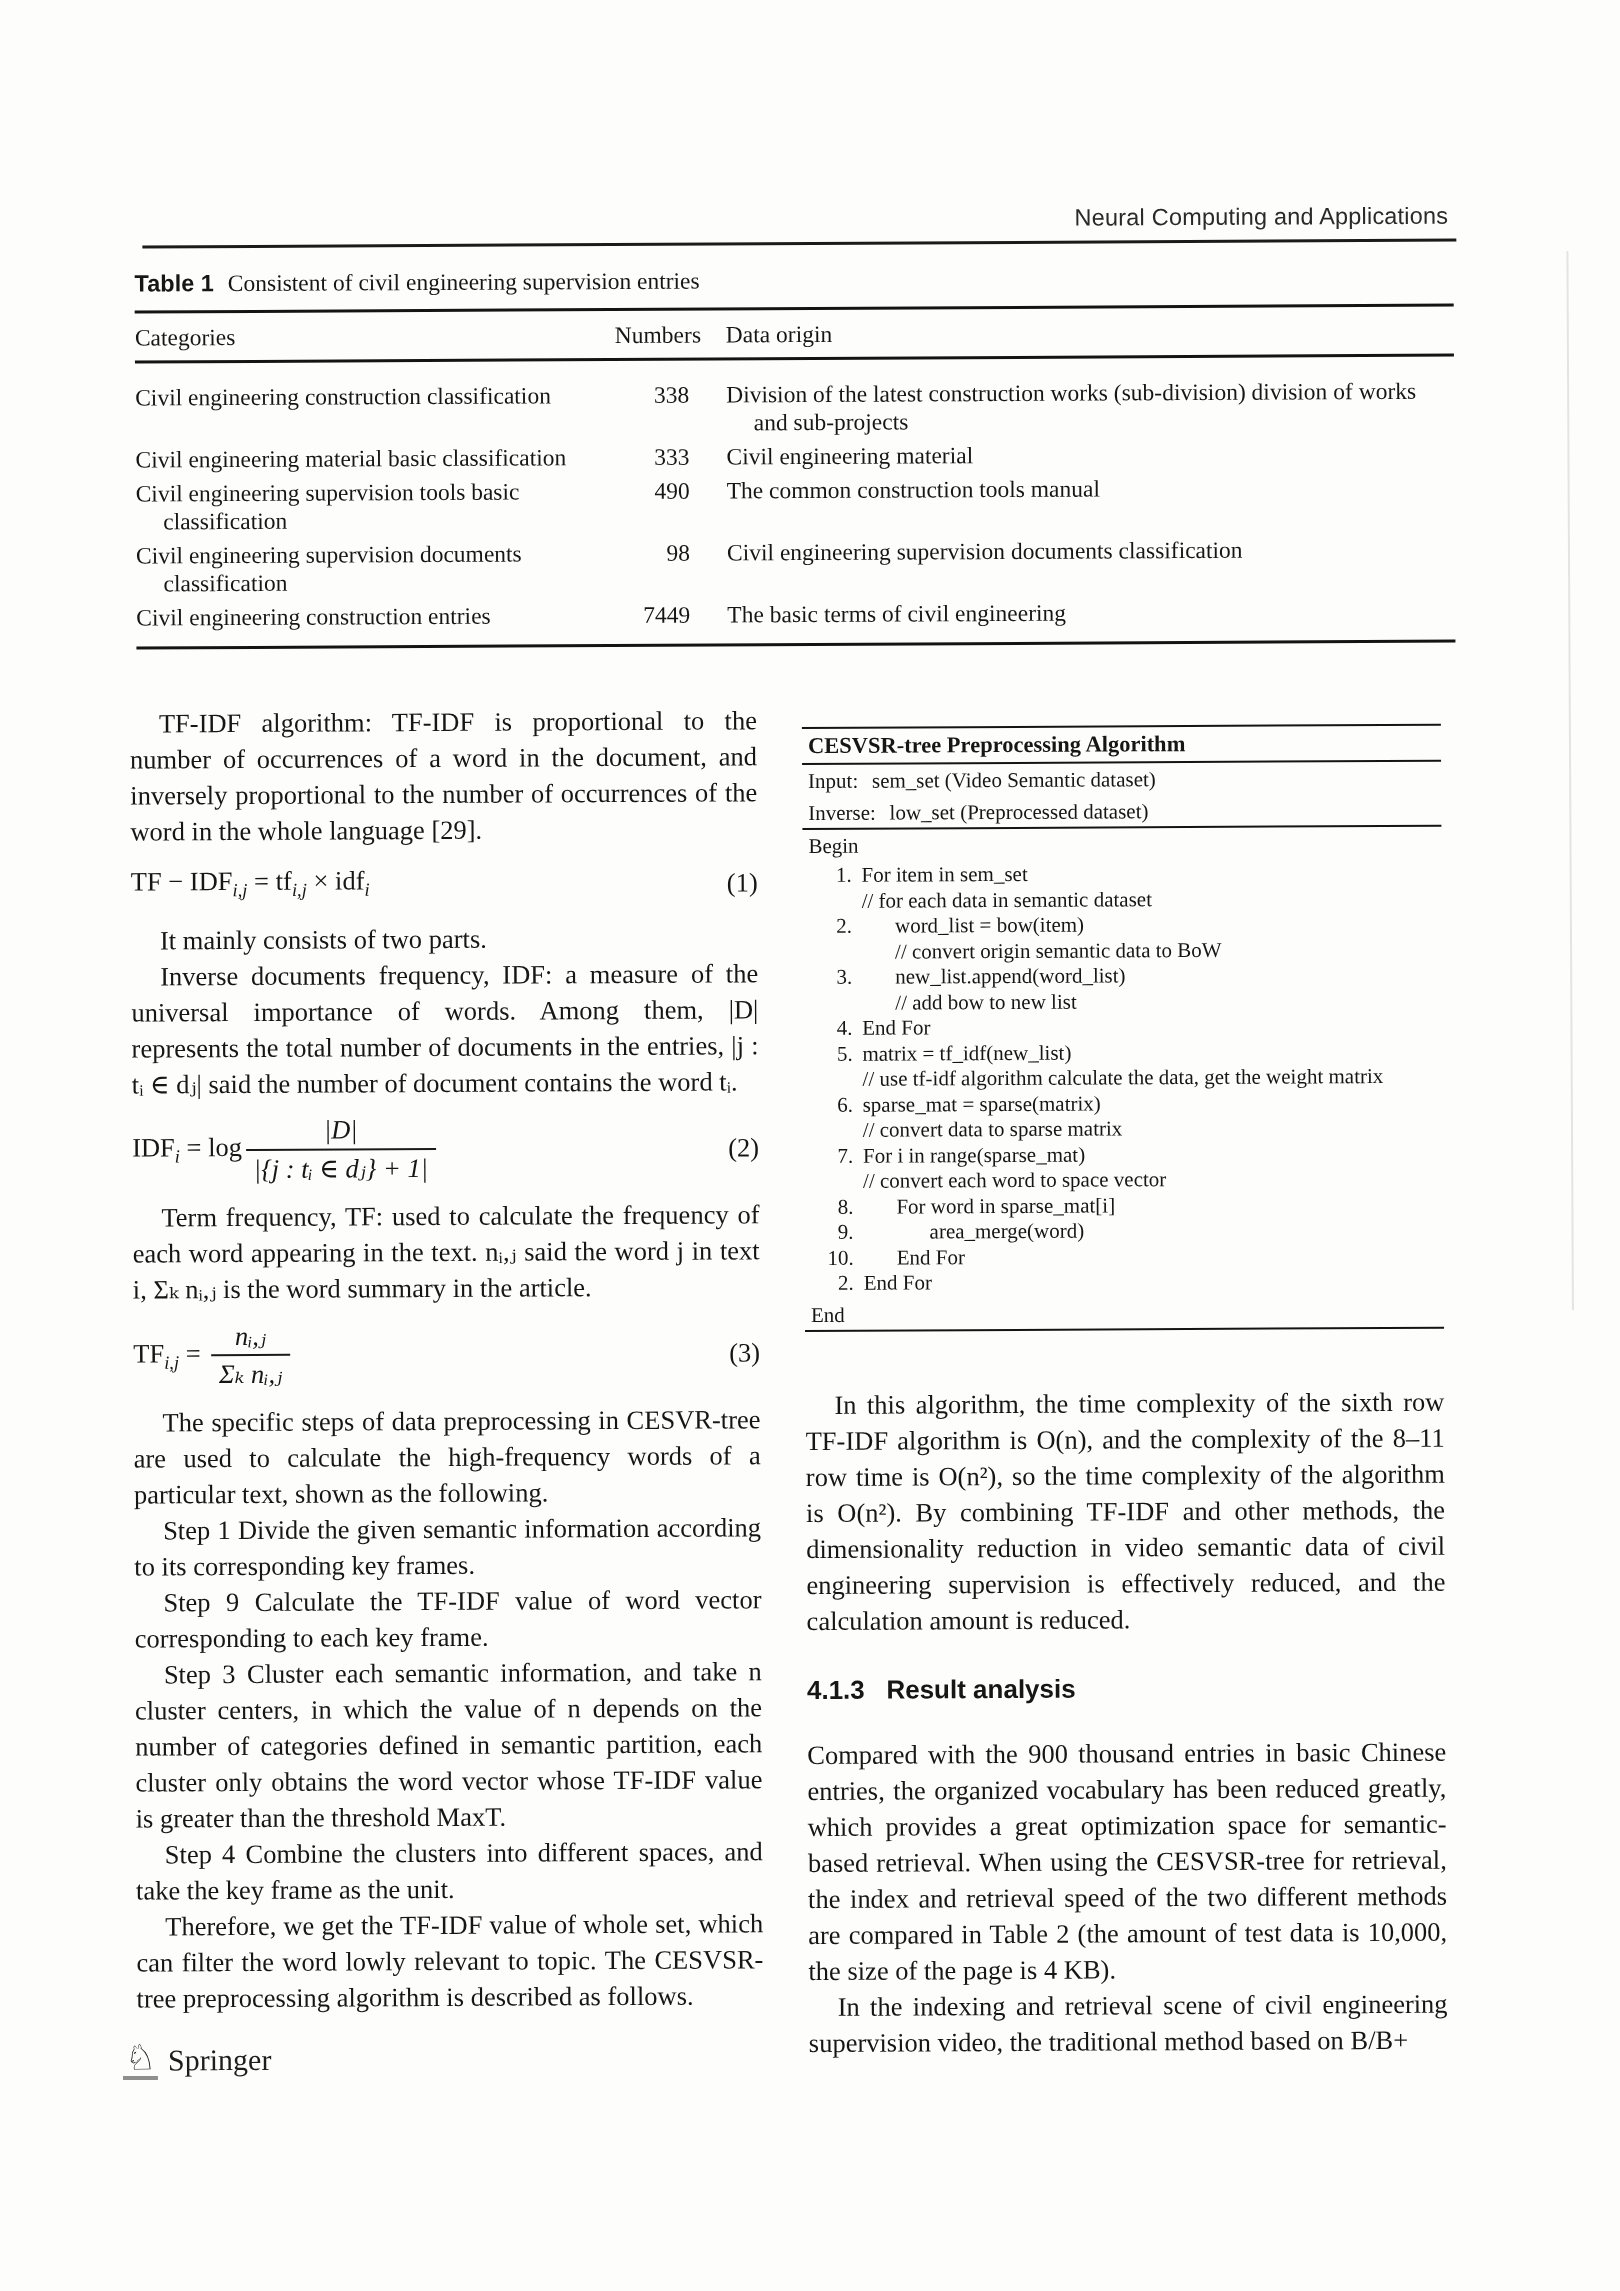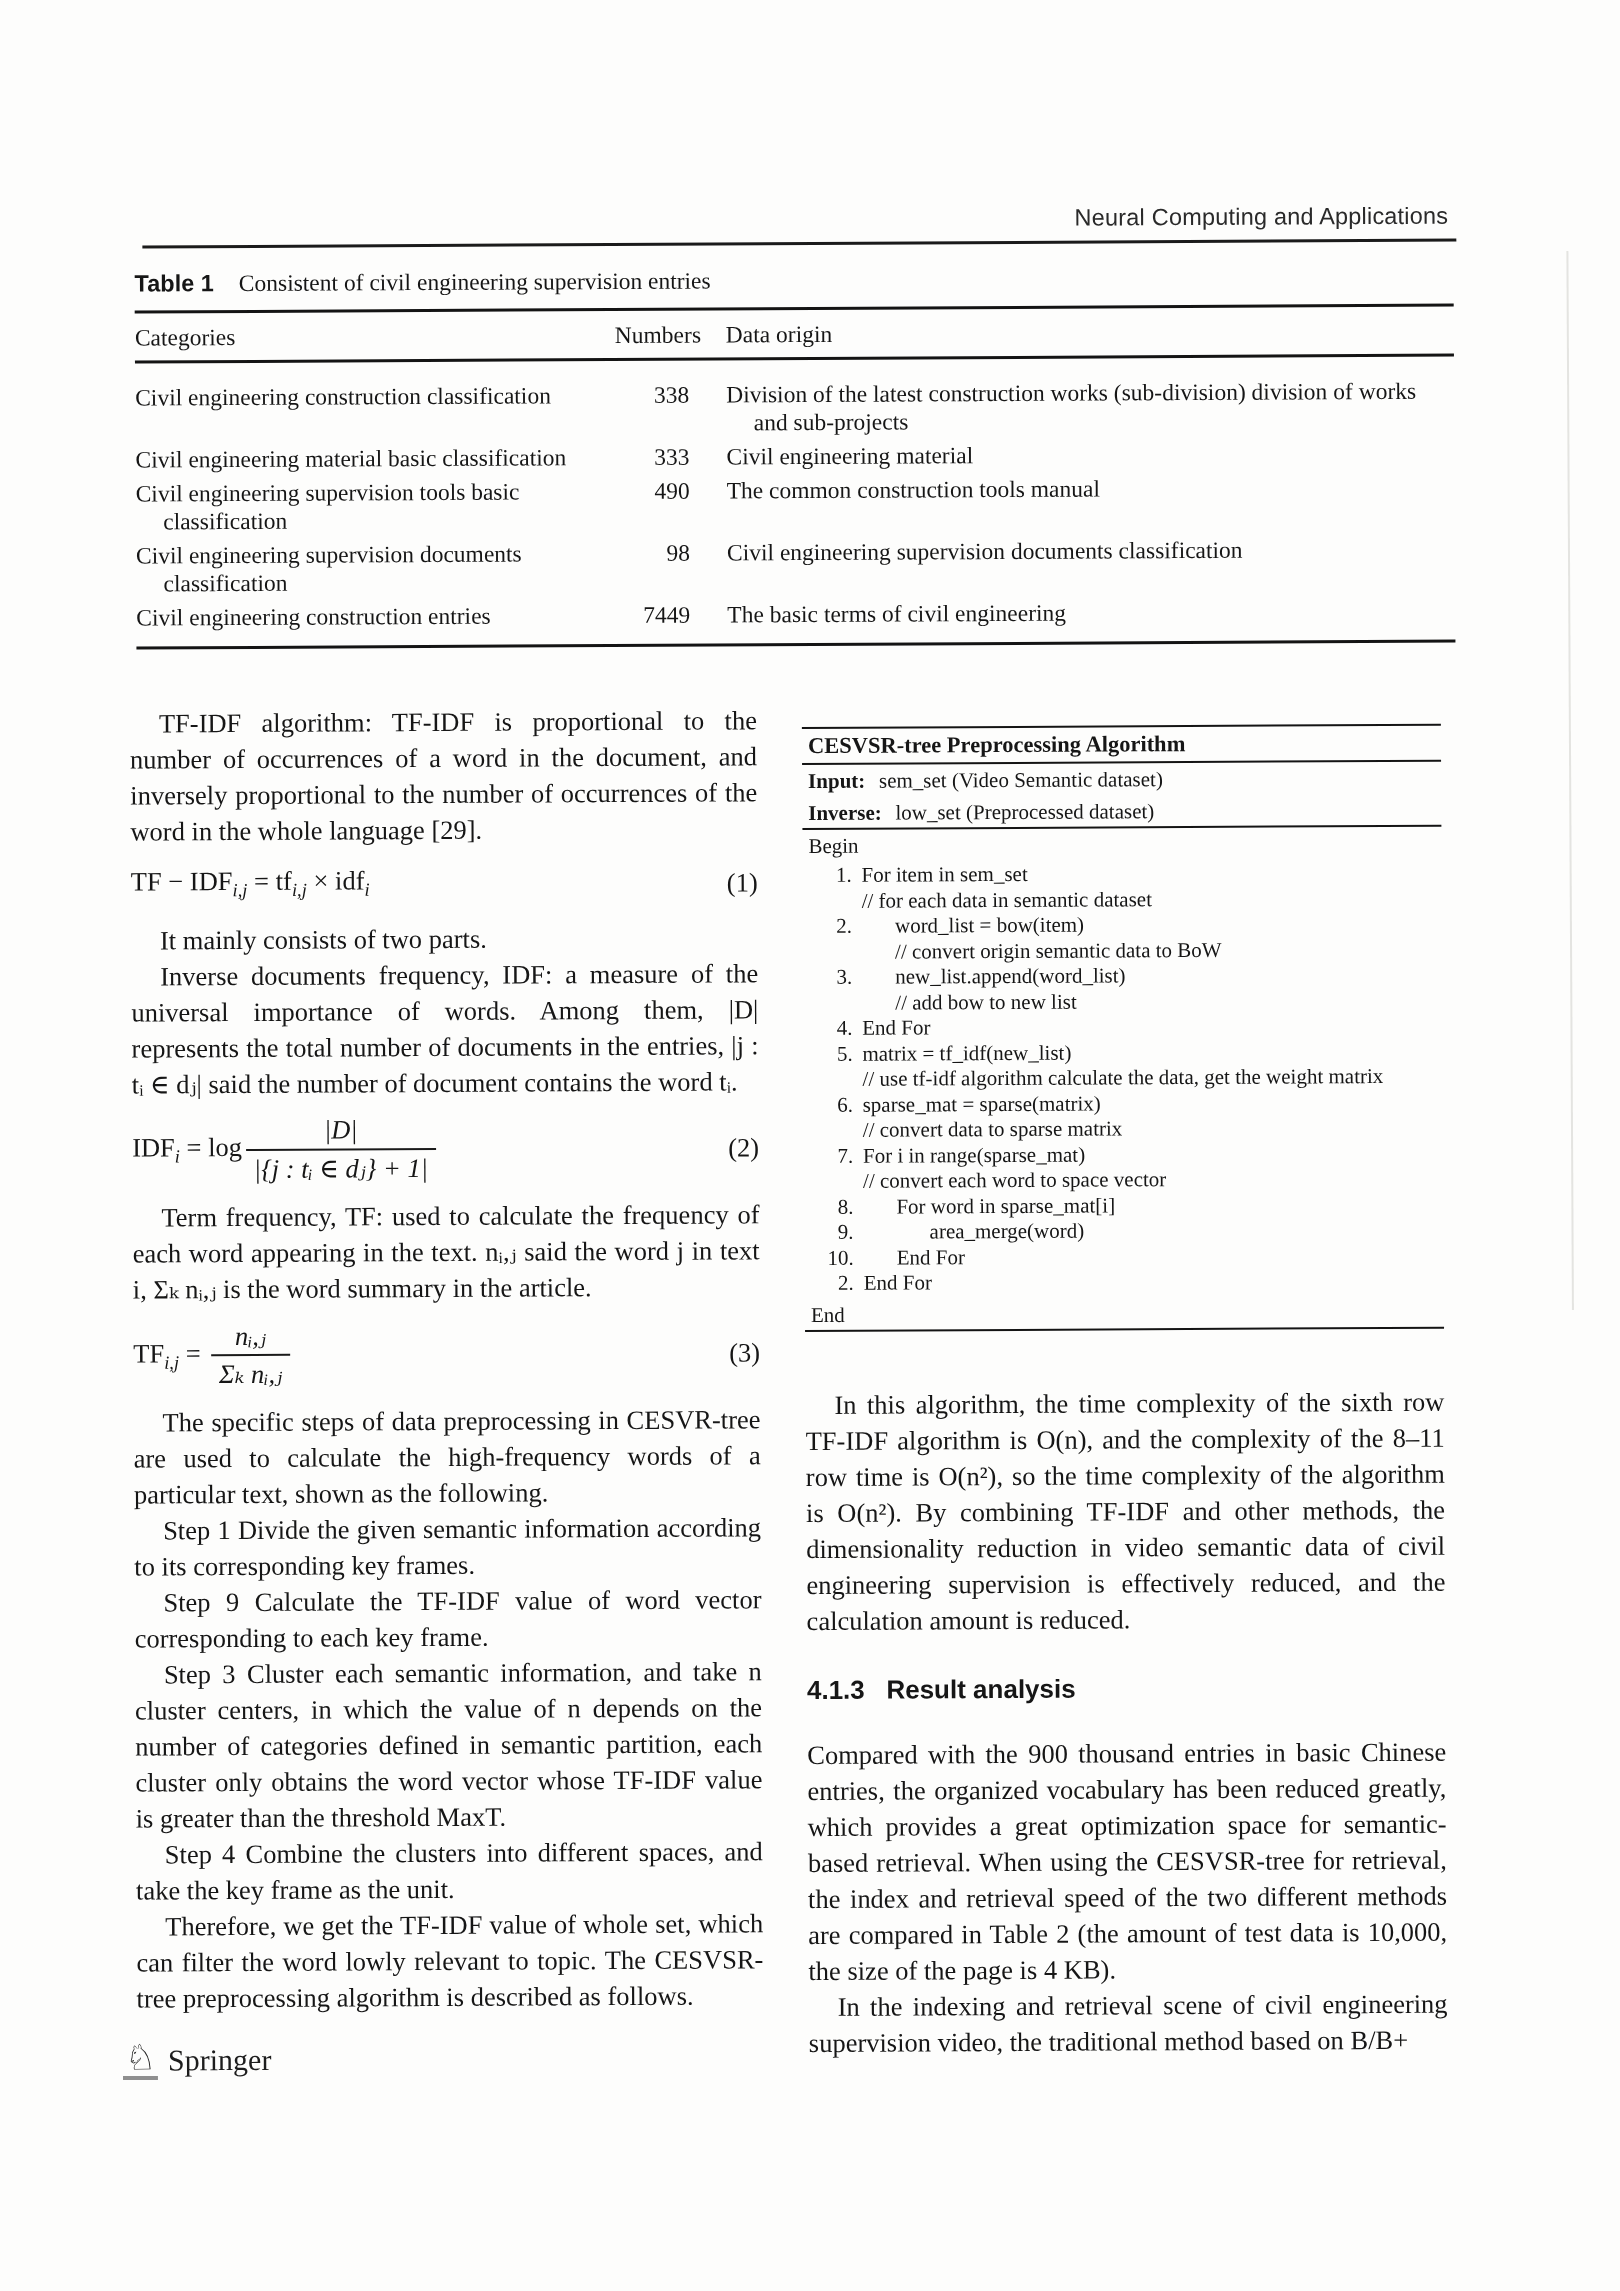--- a/index.html
+++ b/index.html
@@ -17,21 +17,21 @@
   .journal-name{
     position:absolute;top:206px;right:169px;
     font-family:"Liberation Sans","DejaVu Sans",sans-serif;
     font-size:23.5px;color:#2a2a2a;letter-spacing:0.2px;
   }
   .header-rule{position:absolute;left:145px;right:161px;top:242px;height:2.9px;background:#1b1b1b;}
 
   
   .table-block{position:absolute;left:137px;top:267px;width:1319px;font-size:23.5px;line-height:27.4px;}
   .tcaption{margin-bottom:12.7px;font-size:23.5px;}
-  .tcaption .tlabel{font-family:"Liberation Sans","DejaVu Sans",sans-serif;font-weight:bold;margin-right:25px;}
+  .tcaption .tlabel{font-family:"Liberation Sans","DejaVu Sans",sans-serif;font-weight:bold;margin-right:14px;}
   .rule{height:2.9px;background:#141414;}
   .rule.thin{height:2px;}
   .trow{display:grid;grid-template-columns:480px 74px auto;align-items:start;}
   .thead-row{padding:10.8px 0 8.8px 0;}
   .cell-num{text-align:right;}
   .cell-origin{padding-left:37px;}
   .hang{padding-left:27.4px;text-indent:-27.4px;}
   .tbody{padding-top:21.6px;padding-bottom:7.8px;}
   .tbody .trow{margin-bottom:6.9px;}
 
@@ -50,21 +50,21 @@
   .equation sub{font-style:italic;font-size:70%;}
   .frac{display:inline-block;text-align:center;vertical-align:middle;margin:0 3.9px;}
   .frac .num{display:block;border-bottom:2px solid #1a1a1a;padding:0 7.8px 2.9px 7.8px;line-height:31px;}
   .frac .den{display:block;padding:2.9px 7.8px 0 7.8px;line-height:31px;}
   .mathit{font-style:italic;}
 
   
   .algo{font-size:21px;line-height:25.5px;text-align:left;}
   .algo-title{font-weight:bold;font-size:22.5px;padding:3.9px 0 4.9px 5.9px;}
   .algo-io{padding:3.9px 0 2px 5.9px;}
-  .algo-io .io-label{margin-right:13.7px;font-weight:bold;}
+  .algo-io .io-label{margin-right:13.7px;}
   .algo-begin,.algo-end{padding:3.9px 0 2px 5.9px;}
   .algo-line{display:grid;grid-template-columns:51px auto;margin-bottom:0;}
   .algo-line .ln{text-align:right;padding-right:2px;}
   .algo-body{padding:2px 0 2px 0;}
 
   
   .sec-heading{
     font-family:"Liberation Sans","DejaVu Sans",sans-serif;
     font-weight:bold;font-size:26px;text-align:left;
     margin:33px 0 29px 0;text-indent:0;

